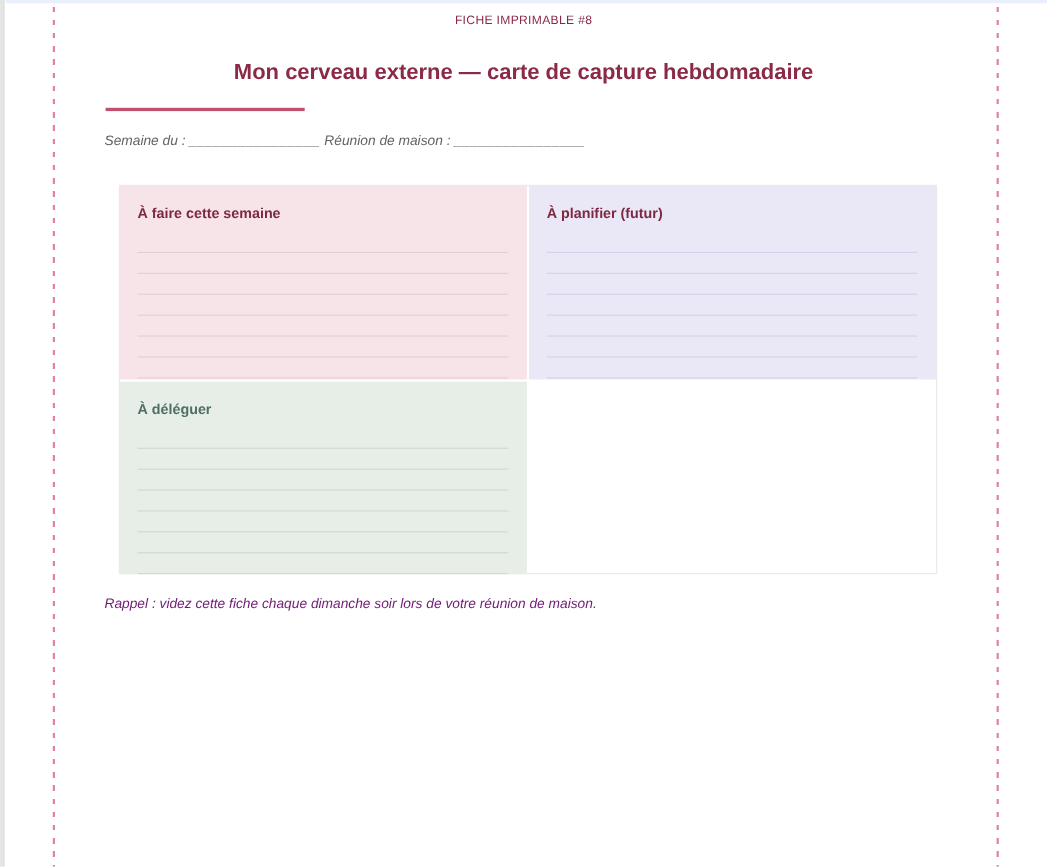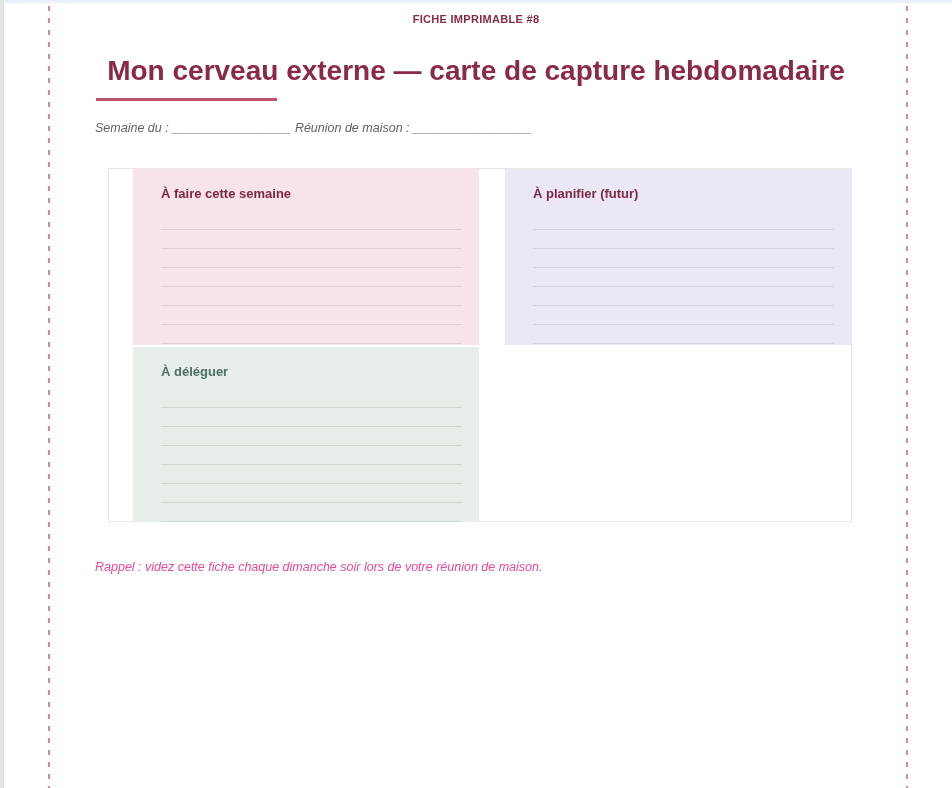--- a/index.html
+++ b/index.html
@@ -23,27 +23,27 @@
   .cut-line {
     position: absolute; top: 6px; bottom: 0;
     width: 2px;
   }
   .cut-line.left  { left: 48px; }
   .cut-line.right { left: 906px; }
 
   .kicker {
     position: absolute; top: 13px; left: 0; right: 0;
     text-align: center;
-    font-size: 11px; font-weight: bold;
+    font-size: 11px; font-weight: normal;
     letter-spacing: 0.3px;
   }
   .page-title {
     position: absolute; top: 55px; left: 0; right: 0;
     text-align: center;
-    font-size: 28px; font-weight: bold;
+    font-size: 20px; font-weight: bold;
   }
   .title-rule {
     position: absolute; top: 98px; left: 96px;
     width: 181px; height: 3px;
   }
   .fields-line {
     position: absolute; top: 121px; left: 95px;
     font-size: 12.5px; font-style: italic; color: #636363;
   }
   .fields-line .blank { letter-spacing: 0.5px; }
@@ -56,23 +56,22 @@
     position: absolute; top: 168px; left: 108px;
     width: 744px; height: 354px;
     display: grid;
     grid-template-columns: 1fr 1fr;
     grid-template-rows: 176px 175px;
     gap: 2px;
     background: #ffffff;
     border: 1px solid #eee6e6;
   }
   .quadrant {
-    padding: 17px 16px 0 28px;
+    padding: 17px 16px 0 16px;
     overflow: hidden;
-    margin-left: 24px;
   }
   .quadrant h3 {
     font-size: 13px; font-weight: bold;
   }
   .lines { margin-top: 10px; }
   .rule-line {
     height: 19px;
     border-bottom: 1px solid transparent;
     margin-right: 1px;
   }
@@ -132,13 +131,13 @@
         <div class="rule-line" style="border-bottom-color: rgb(204, 217, 206);"></div>
         <div class="rule-line" style="border-bottom-color: rgb(204, 217, 206);"></div>
         <div class="rule-line" style="border-bottom-color: rgb(204, 217, 206);"></div>
         <div class="rule-line" style="border-bottom-color: rgb(204, 217, 206);"></div>
         <div class="rule-line" style="border-bottom-color: rgb(204, 217, 206);"></div>
         <div class="rule-line" style="border-bottom-color: rgb(204, 217, 206);"></div>
       </div>
   </div>
 </div>
 
-<div class="note-line" style="color: #ec4899; margin-top: 18px;">Rappel : videz cette fiche chaque dimanche soir lors de votre réunion de maison.</div>
+<div class="note-line" style="color: #701a75;">Rappel : videz cette fiche chaque dimanche soir lors de votre réunion de maison.</div>
 
 </body></html>

